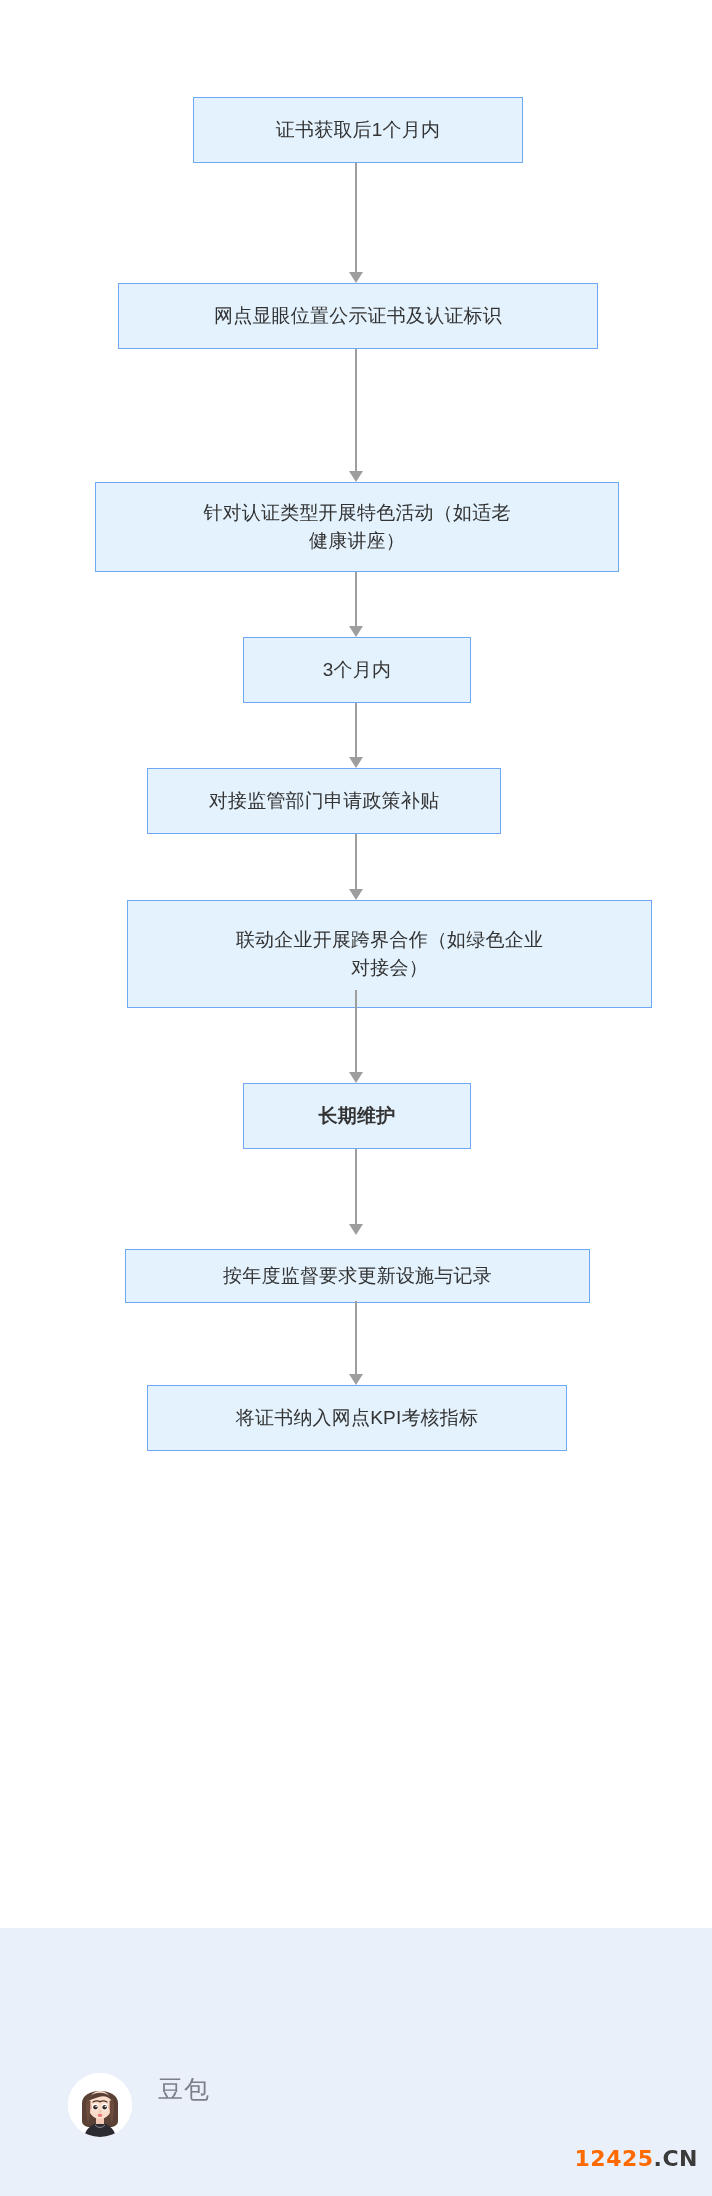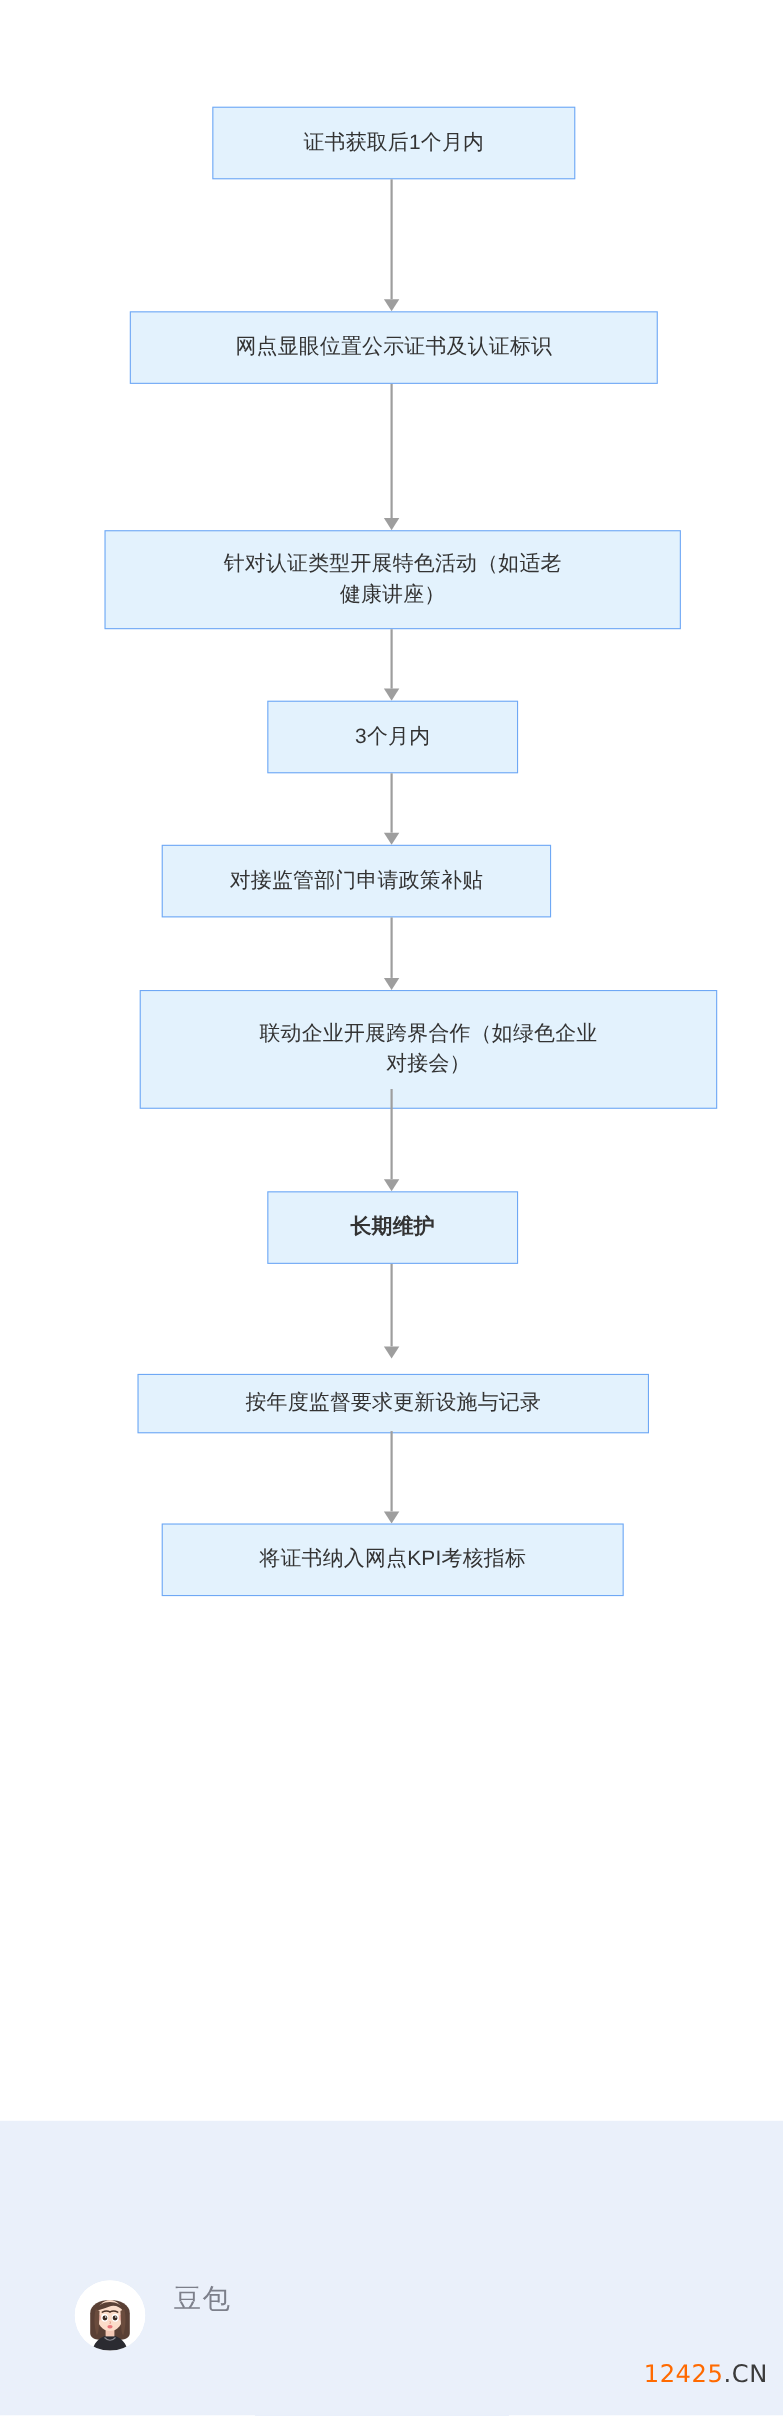--- a/index.html
+++ b/index.html
@@ -84,21 +84,21 @@
     margin-left: 26px;
     font-size: 25px;
     color: #7c7f8a;
     letter-spacing: 1px;
   }
   #watermark {
     position: absolute;
     right: 14px;
     top: 2146px;
     font-size: 22px;
-    font-weight: normal;
+    font-weight: bold;
     font-family: "DejaVu Sans", "Liberation Sans", sans-serif;
     letter-spacing: 0.5px;
   }
   #watermark .wm-num { color: #ff6a00; }
   #watermark .wm-tld { color: #3b3b3b; }
 </style>
 </head>
 <body>
 
 <div id="flow-canvas">

